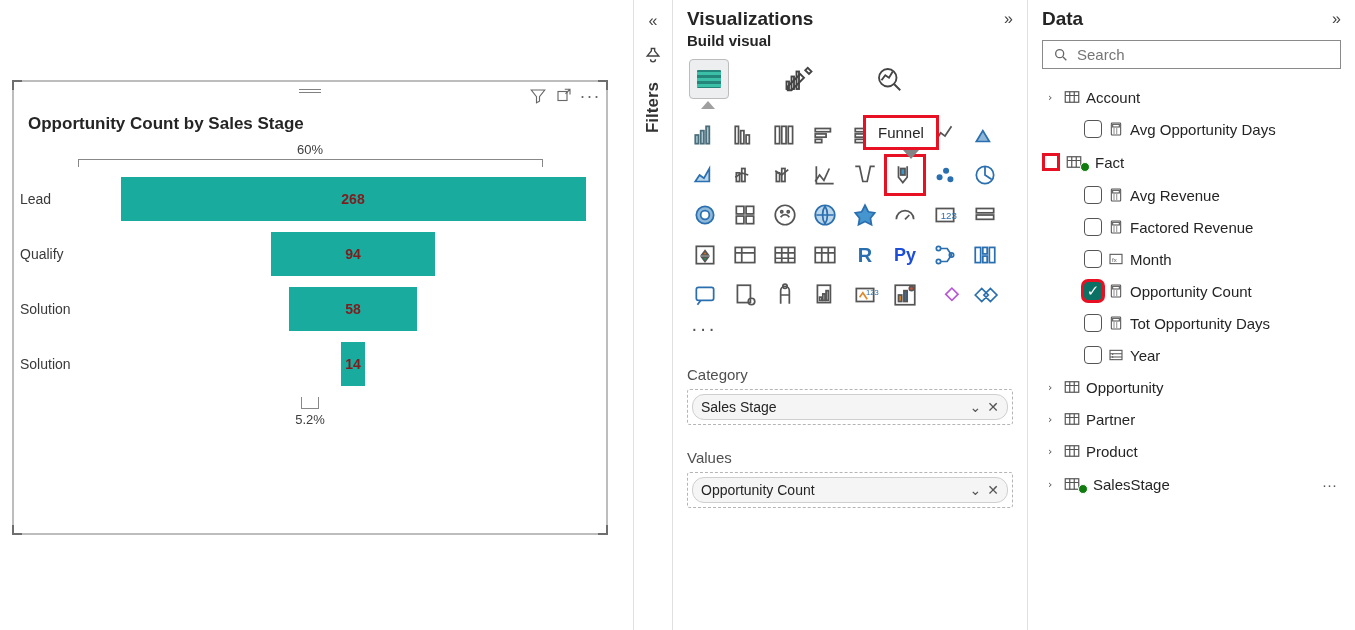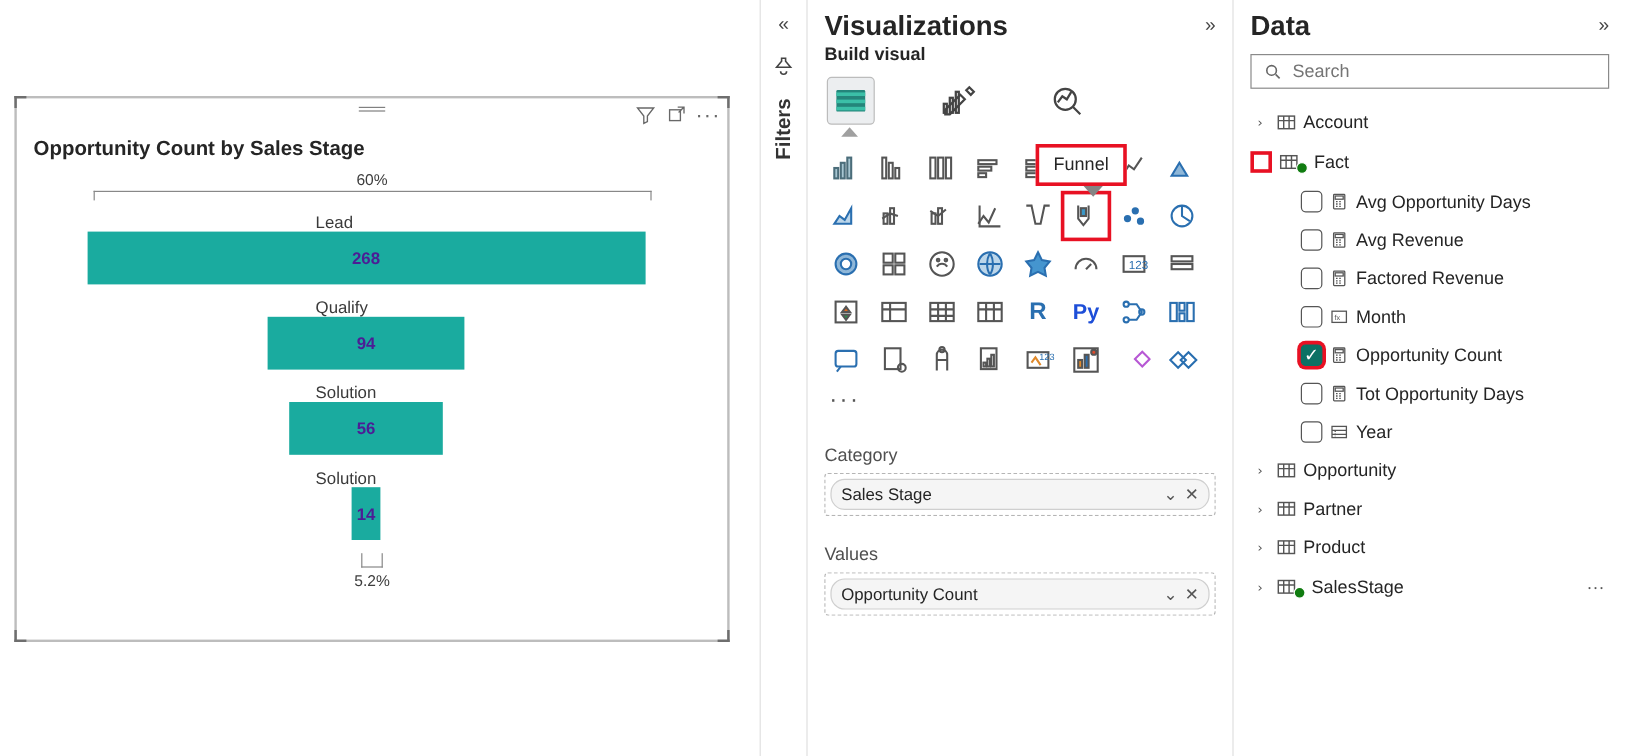--- a/index.html
+++ b/index.html
@@ -89,41 +89,40 @@
     }
 
     .funnel {
       margin-top: 10px;
       padding-right: 10px;
     }
     .funnel-row {
       display: flex;
       align-items: center;
       margin-bottom: 11px;
-      flex-direction: column;
     }
     .funnel-label {
       width: 96px;
       color: #3a3a3a;
       font-size: 14px;
       padding-left: 6px;
       flex-shrink: 0;
     }
     .funnel-bar-track {
       flex: 1;
       display: flex;
       justify-content: center;
     }
     .funnel-bar {
       background: #1aab9f;
       height: 44px;
       display: flex;
       align-items: center;
       justify-content: center;
-      color: #4c1d95;
+      color: #7f1d1d;
       font-weight: 600;
       font-size: 14px;
     }
 
     
     .filters-collapsed {
       width: 40px;
       height: 630px;
       border-left: 1px solid #e0e0e0;
       border-right: 1px solid #e0e0e0;
@@ -157,21 +156,21 @@
       flex-shrink: 0;
       padding: 8px 14px;
     }
     .pane-header {
       display: flex;
       justify-content: space-between;
       align-items: center;
       margin-bottom: 2px;
     }
     .pane-title {
-      font-size: 23px;
+      font-size: 19px;
       font-weight: 600;
     }
     .pane-subtitle {
       font-size: 15px;
       font-weight: 600;
       margin-top: 2px;
     }
     .pane-modes {
       display: flex;
       gap: 50px;
@@ -392,21 +391,21 @@
         </div>
         <div class="funnel-row">
           <div class="funnel-label">Qualify</div>
           <div class="funnel-bar-track">
             <div class="funnel-bar" style="width: 163.097px;">94</div>
           </div>
         </div>
         <div class="funnel-row">
           <div class="funnel-label">Solution</div>
           <div class="funnel-bar-track">
-            <div class="funnel-bar" style="width: 128.396px;">56</div>
+            <div class="funnel-bar" style="width: 128.396px;">58</div>
           </div>
         </div>
         <div class="funnel-row">
           <div class="funnel-label">Solution</div>
           <div class="funnel-bar-track">
             <div class="funnel-bar" style="width: 24.291px;">14</div>
           </div>
         </div>
       </div>
 
@@ -755,42 +754,42 @@
       <div class="tree-node">
         <span class="expand expand-arrow">›</span>
         <span class="table-glyph">
           <svg width="18" height="18" viewBox="0 0 24 24" fill="none" stroke="#555" stroke-width="1.6">
             <rect x="3" y="5" width="18" height="14"></rect>
             <path d="M3 10h18M9 5v14M15 5v14"></path>
           </svg>
         </span>
         <span>Account</span>
       </div>
-      <div class="tree-node">
-        <span class="checkbox highlight-red-empty"></span>
-        <span class="table-glyph">
-          <svg width="18" height="18" viewBox="0 0 24 24" fill="none" stroke="#555" stroke-width="1.6">
-            <rect x="3" y="5" width="18" height="14"></rect>
-            <path d="M3 10h18M9 5v14M15 5v14"></path>
-          </svg>
-        </span>
-        <span class="green-badge"></span>
-        <span>Fact</span>
-      </div>
       <div class="tree-node child">
         <span class="checkbox"></span>
         <span class="measure-glyph">
           <svg width="16" height="16" viewBox="0 0 24 24" fill="none" stroke="#555" stroke-width="1.6">
             <rect x="5" y="3" width="14" height="18" rx="1"></rect>
             <rect x="7" y="5" width="10" height="4"></rect>
             <path d="M8 12h2M12 12h2M8 15h2M12 15h2M8 18h2M12 18h2"></path>
           </svg>
         </span>
         <span>Avg Opportunity Days</span>
       </div>
+      <div class="tree-node">
+        <span class="checkbox highlight-red-empty"></span>
+        <span class="table-glyph">
+          <svg width="18" height="18" viewBox="0 0 24 24" fill="none" stroke="#555" stroke-width="1.6">
+            <rect x="3" y="5" width="18" height="14"></rect>
+            <path d="M3 10h18M9 5v14M15 5v14"></path>
+          </svg>
+        </span>
+        <span class="green-badge"></span>
+        <span>Fact</span>
+      </div>
       <div class="tree-node child">
         <span class="checkbox"></span>
         <span class="measure-glyph">
           <svg width="16" height="16" viewBox="0 0 24 24" fill="none" stroke="#555" stroke-width="1.6">
             <rect x="5" y="3" width="14" height="18" rx="1"></rect>
             <rect x="7" y="5" width="10" height="4"></rect>
             <path d="M8 12h2M12 12h2M8 15h2M12 15h2M8 18h2M12 18h2"></path>
           </svg>
         </span>
         <span>Avg Revenue</span>

